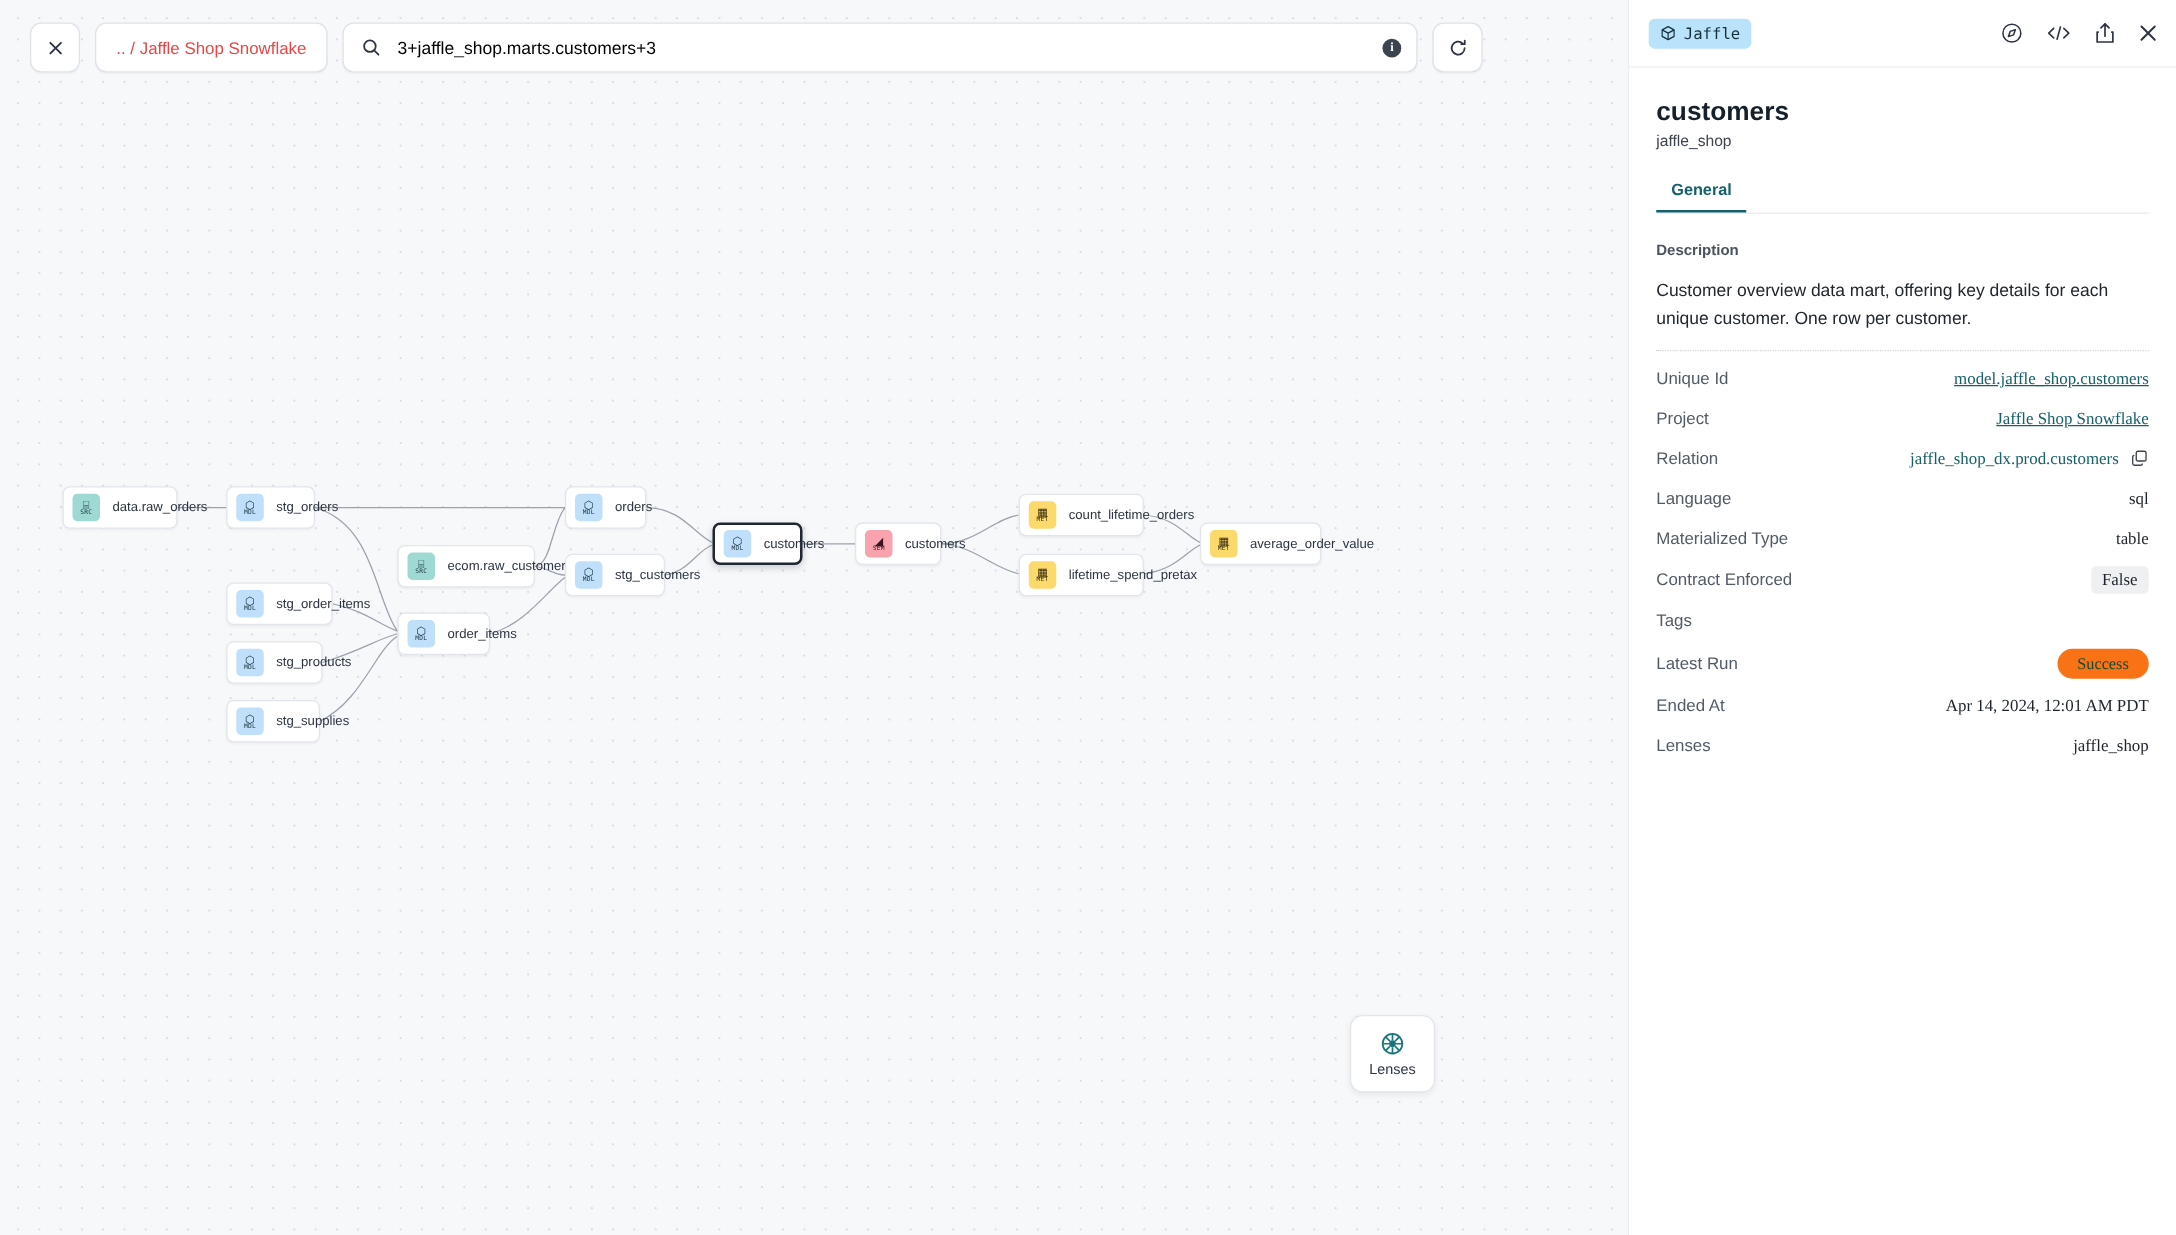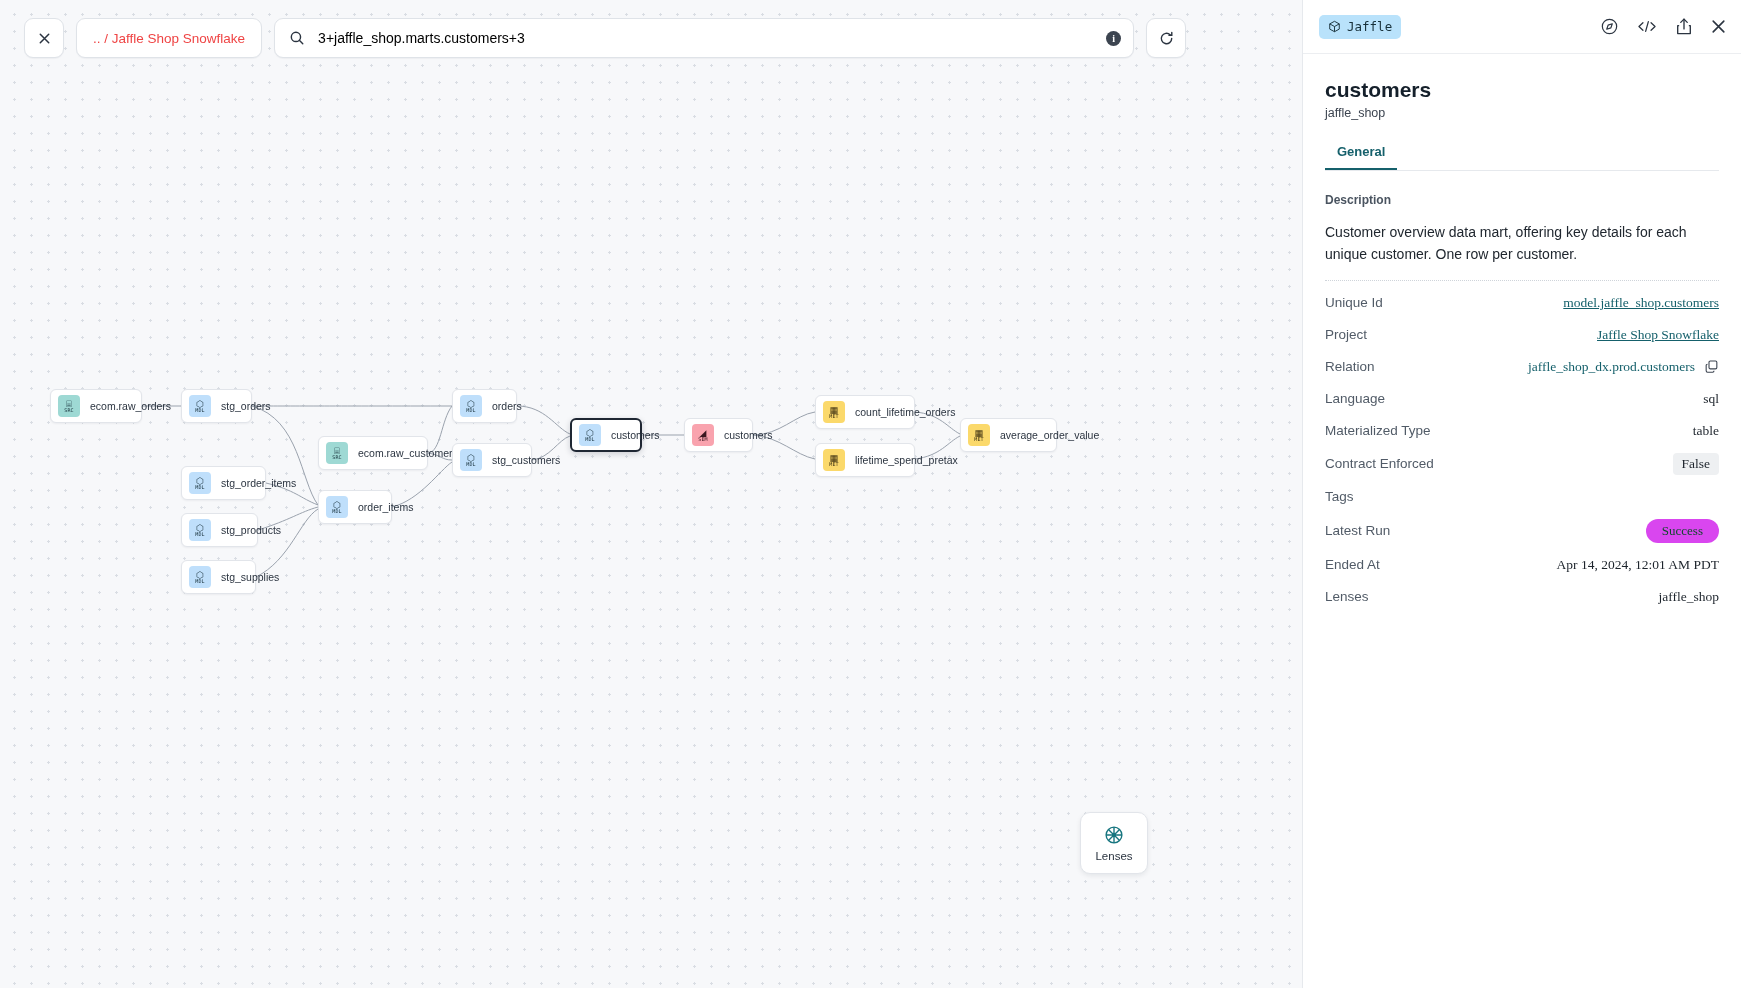--- a/index.html
+++ b/index.html
@@ -99,21 +99,21 @@
   .tab { font-size: 13px; font-weight: bold; color: #15606b; padding: 0 12px 9px; border-bottom: 2px solid #15606b; cursor: pointer; }
   .sec-label { font-size: 12px; font-weight: bold; color: #4a5460; margin: 22px 0 14px; }
   .desc { font-size: 14px; color: #20272f; line-height: 1.6; margin-bottom: 14px; }
   .divider { border-top: 1px dotted #cfd4da; margin: 0 0 6px; }
   .kv { display: flex; align-items: center; min-height: 32px; padding: 6px 0; }
   .kv .k { font-size: 13.5px; color: #515b67; flex: 0 0 auto; }
   .kv .v { margin-left: auto; font-size: 13.5px; color: #1d242c; text-align: right; display: flex; align-items: center; gap: 9px; font-family: Liberation Serif, serif; }
   .link { color: #15606b; text-decoration: underline; cursor: pointer; }
   .plain-link { color: #15606b; cursor: pointer; }
   .badge-gray { background: #eef0f2; border-radius: 4px; padding: 3px 9px; font-size: 13.5px; color: #1d242c; }
-  .pill-green { background: #d946ef; border-radius: 12px; padding: 4px 16px; font-size: 13px; color: #10492c; }
+  .pill-green { background: #f97316; border-radius: 12px; padding: 4px 16px; font-size: 13px; color: #10492c; }
 </style>
 </head>
 <body>
 
 <div class="app">
 
   <div class="canvas">
 
     <div class="toolbar">
       <div class="tb-btn">
@@ -158,21 +158,21 @@
           <path d="M753,435 C780,437 795,455 815,459" fill="none" stroke="#9aa2ad" stroke-width="1"></path>
           <path d="M915,412 C940,414 948,428 960,434" fill="none" stroke="#9aa2ad" stroke-width="1"></path>
           <path d="M915,459 C940,456 948,442 960,436" fill="none" stroke="#9aa2ad" stroke-width="1"></path>
         </svg>
       <div id="nodes-layer">
           <div class="node" style="left: 50px; top: 389px; width: 92px;">
             <div class="badge src">
               <span class="g">⌸</span>
               <span class="t">SRC</span>
             </div>
-            <span class="label">ecom.raw_orders</span>
+            <span class="label">data.raw_orders</span>
           </div>
           <div class="node" style="left: 181px; top: 389px; width: 71px;">
             <div class="badge mdl">
               <span class="g">⬡</span>
               <span class="t">MDL</span>
             </div>
             <span class="label">stg_orders</span>
           </div>
           <div class="node" style="left: 181px; top: 466px; width: 85px;">
             <div class="badge mdl">

